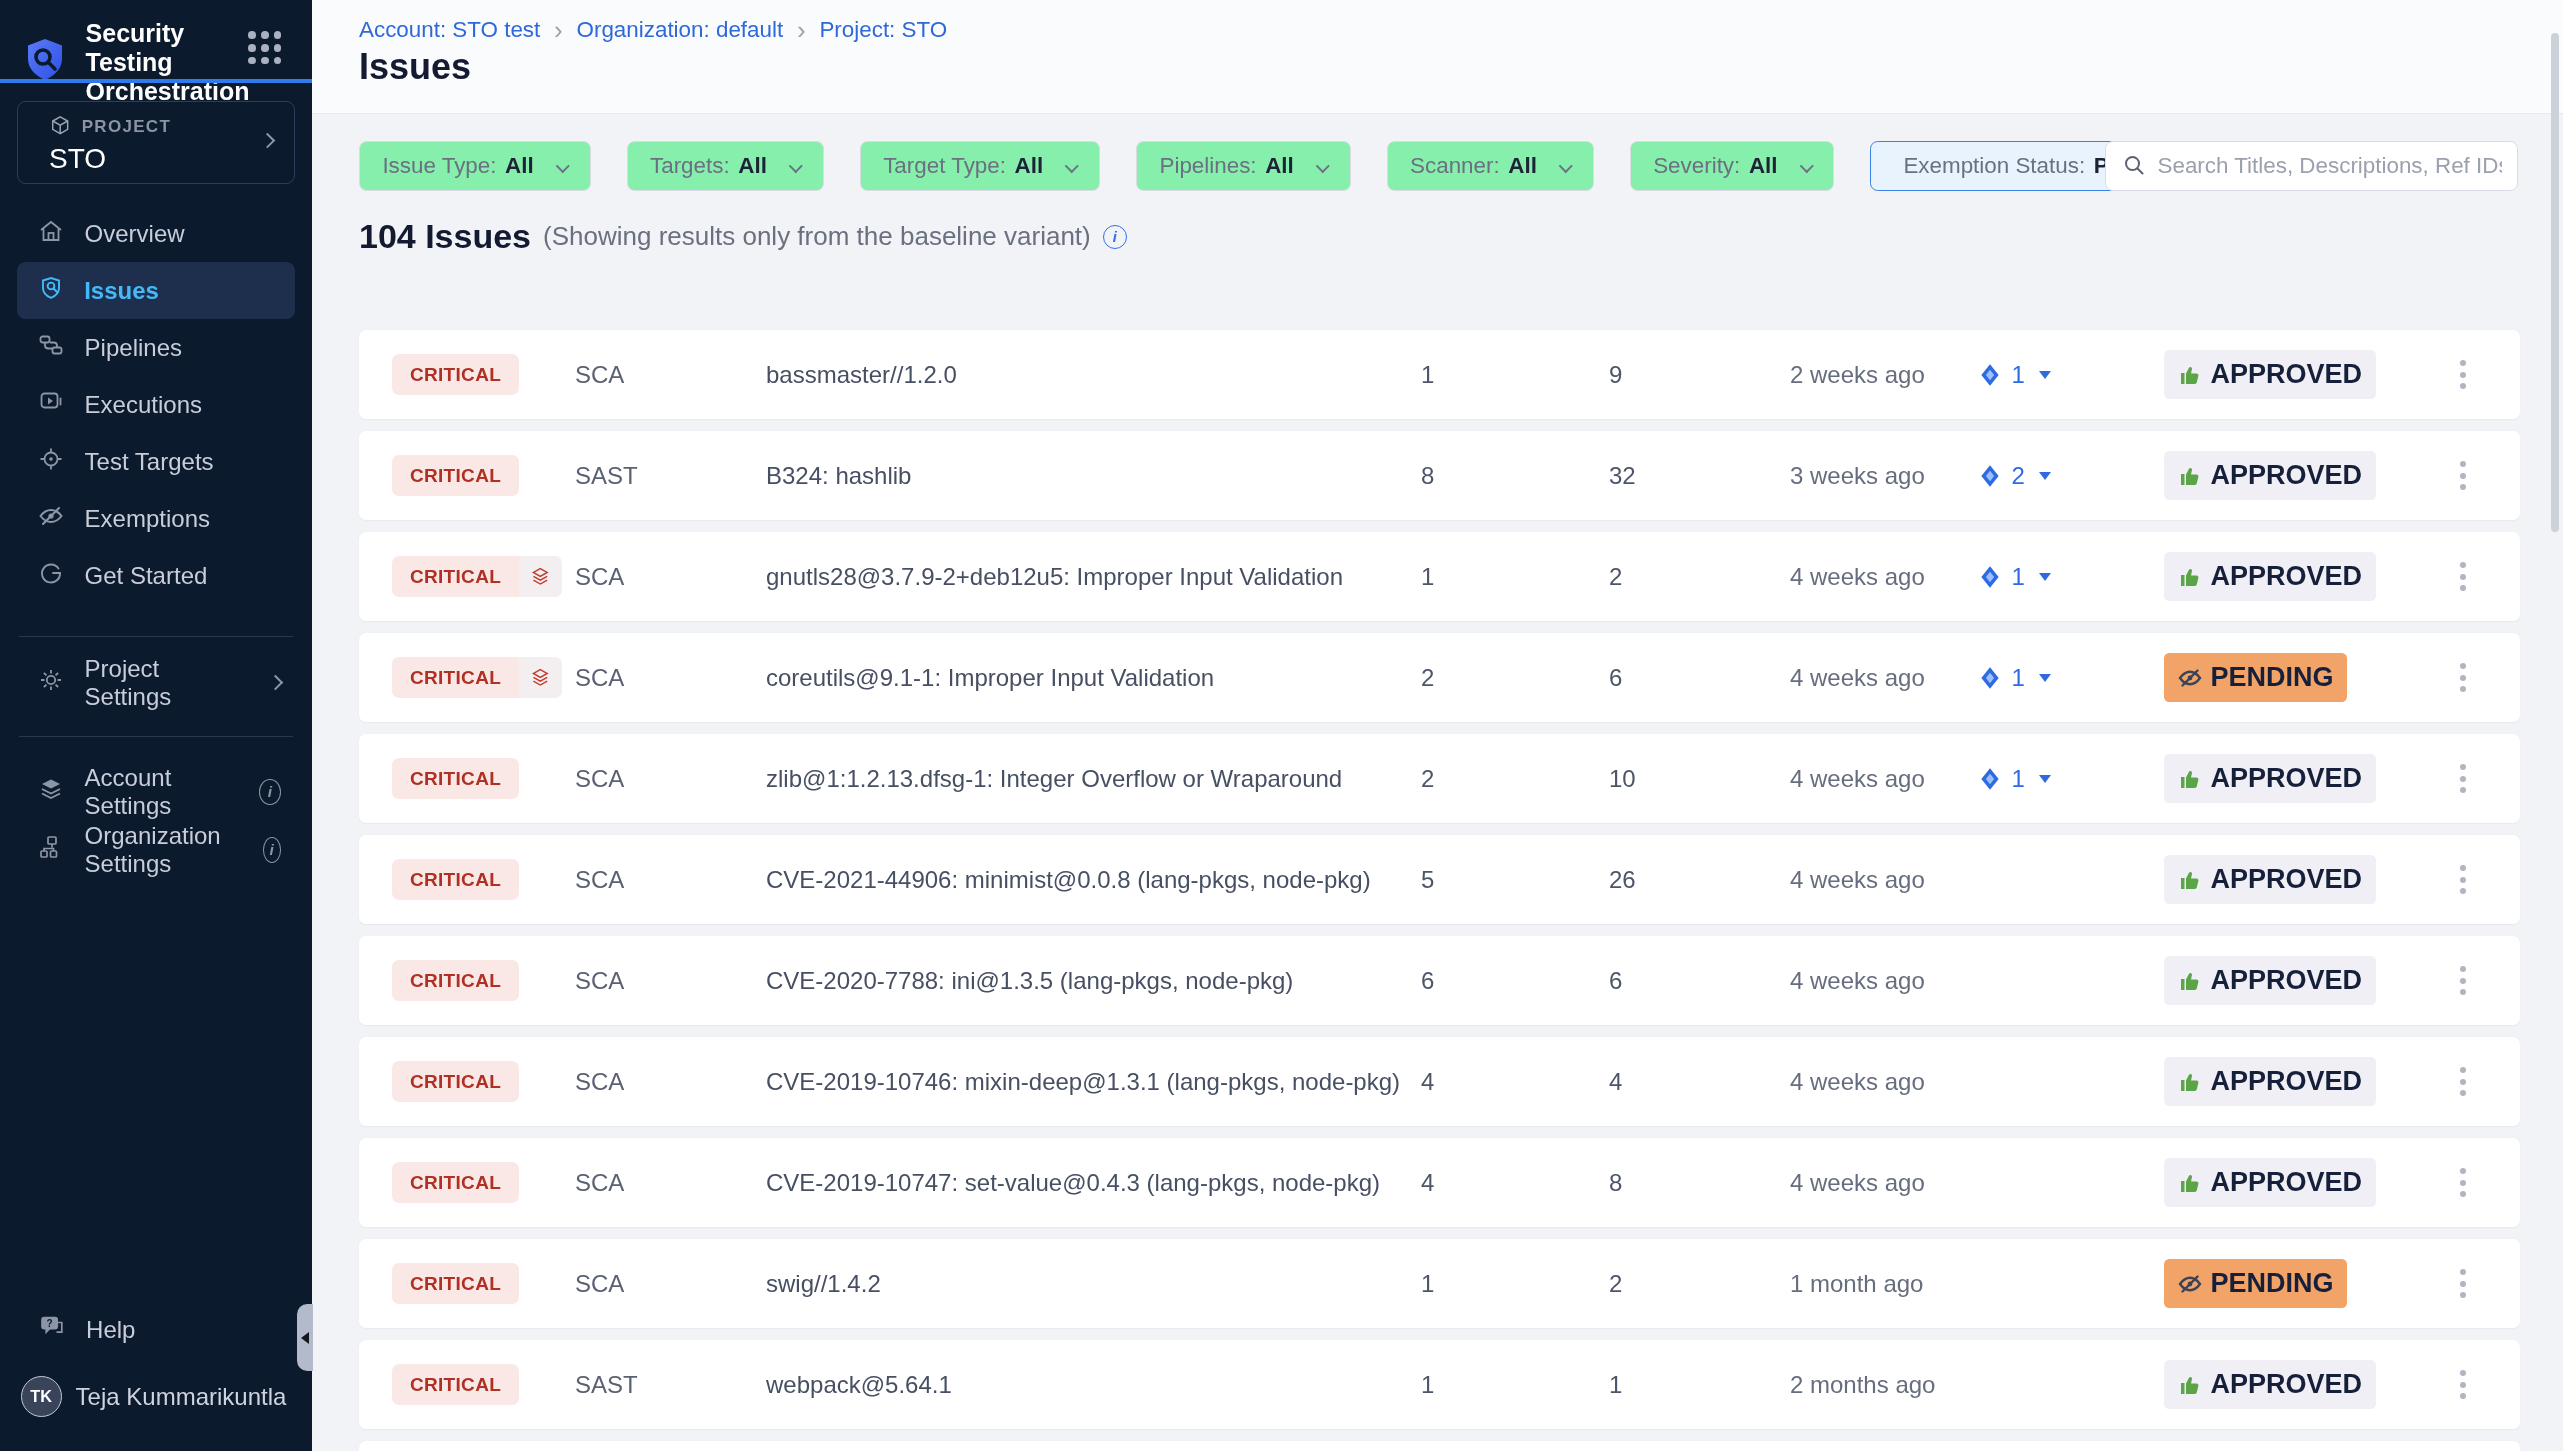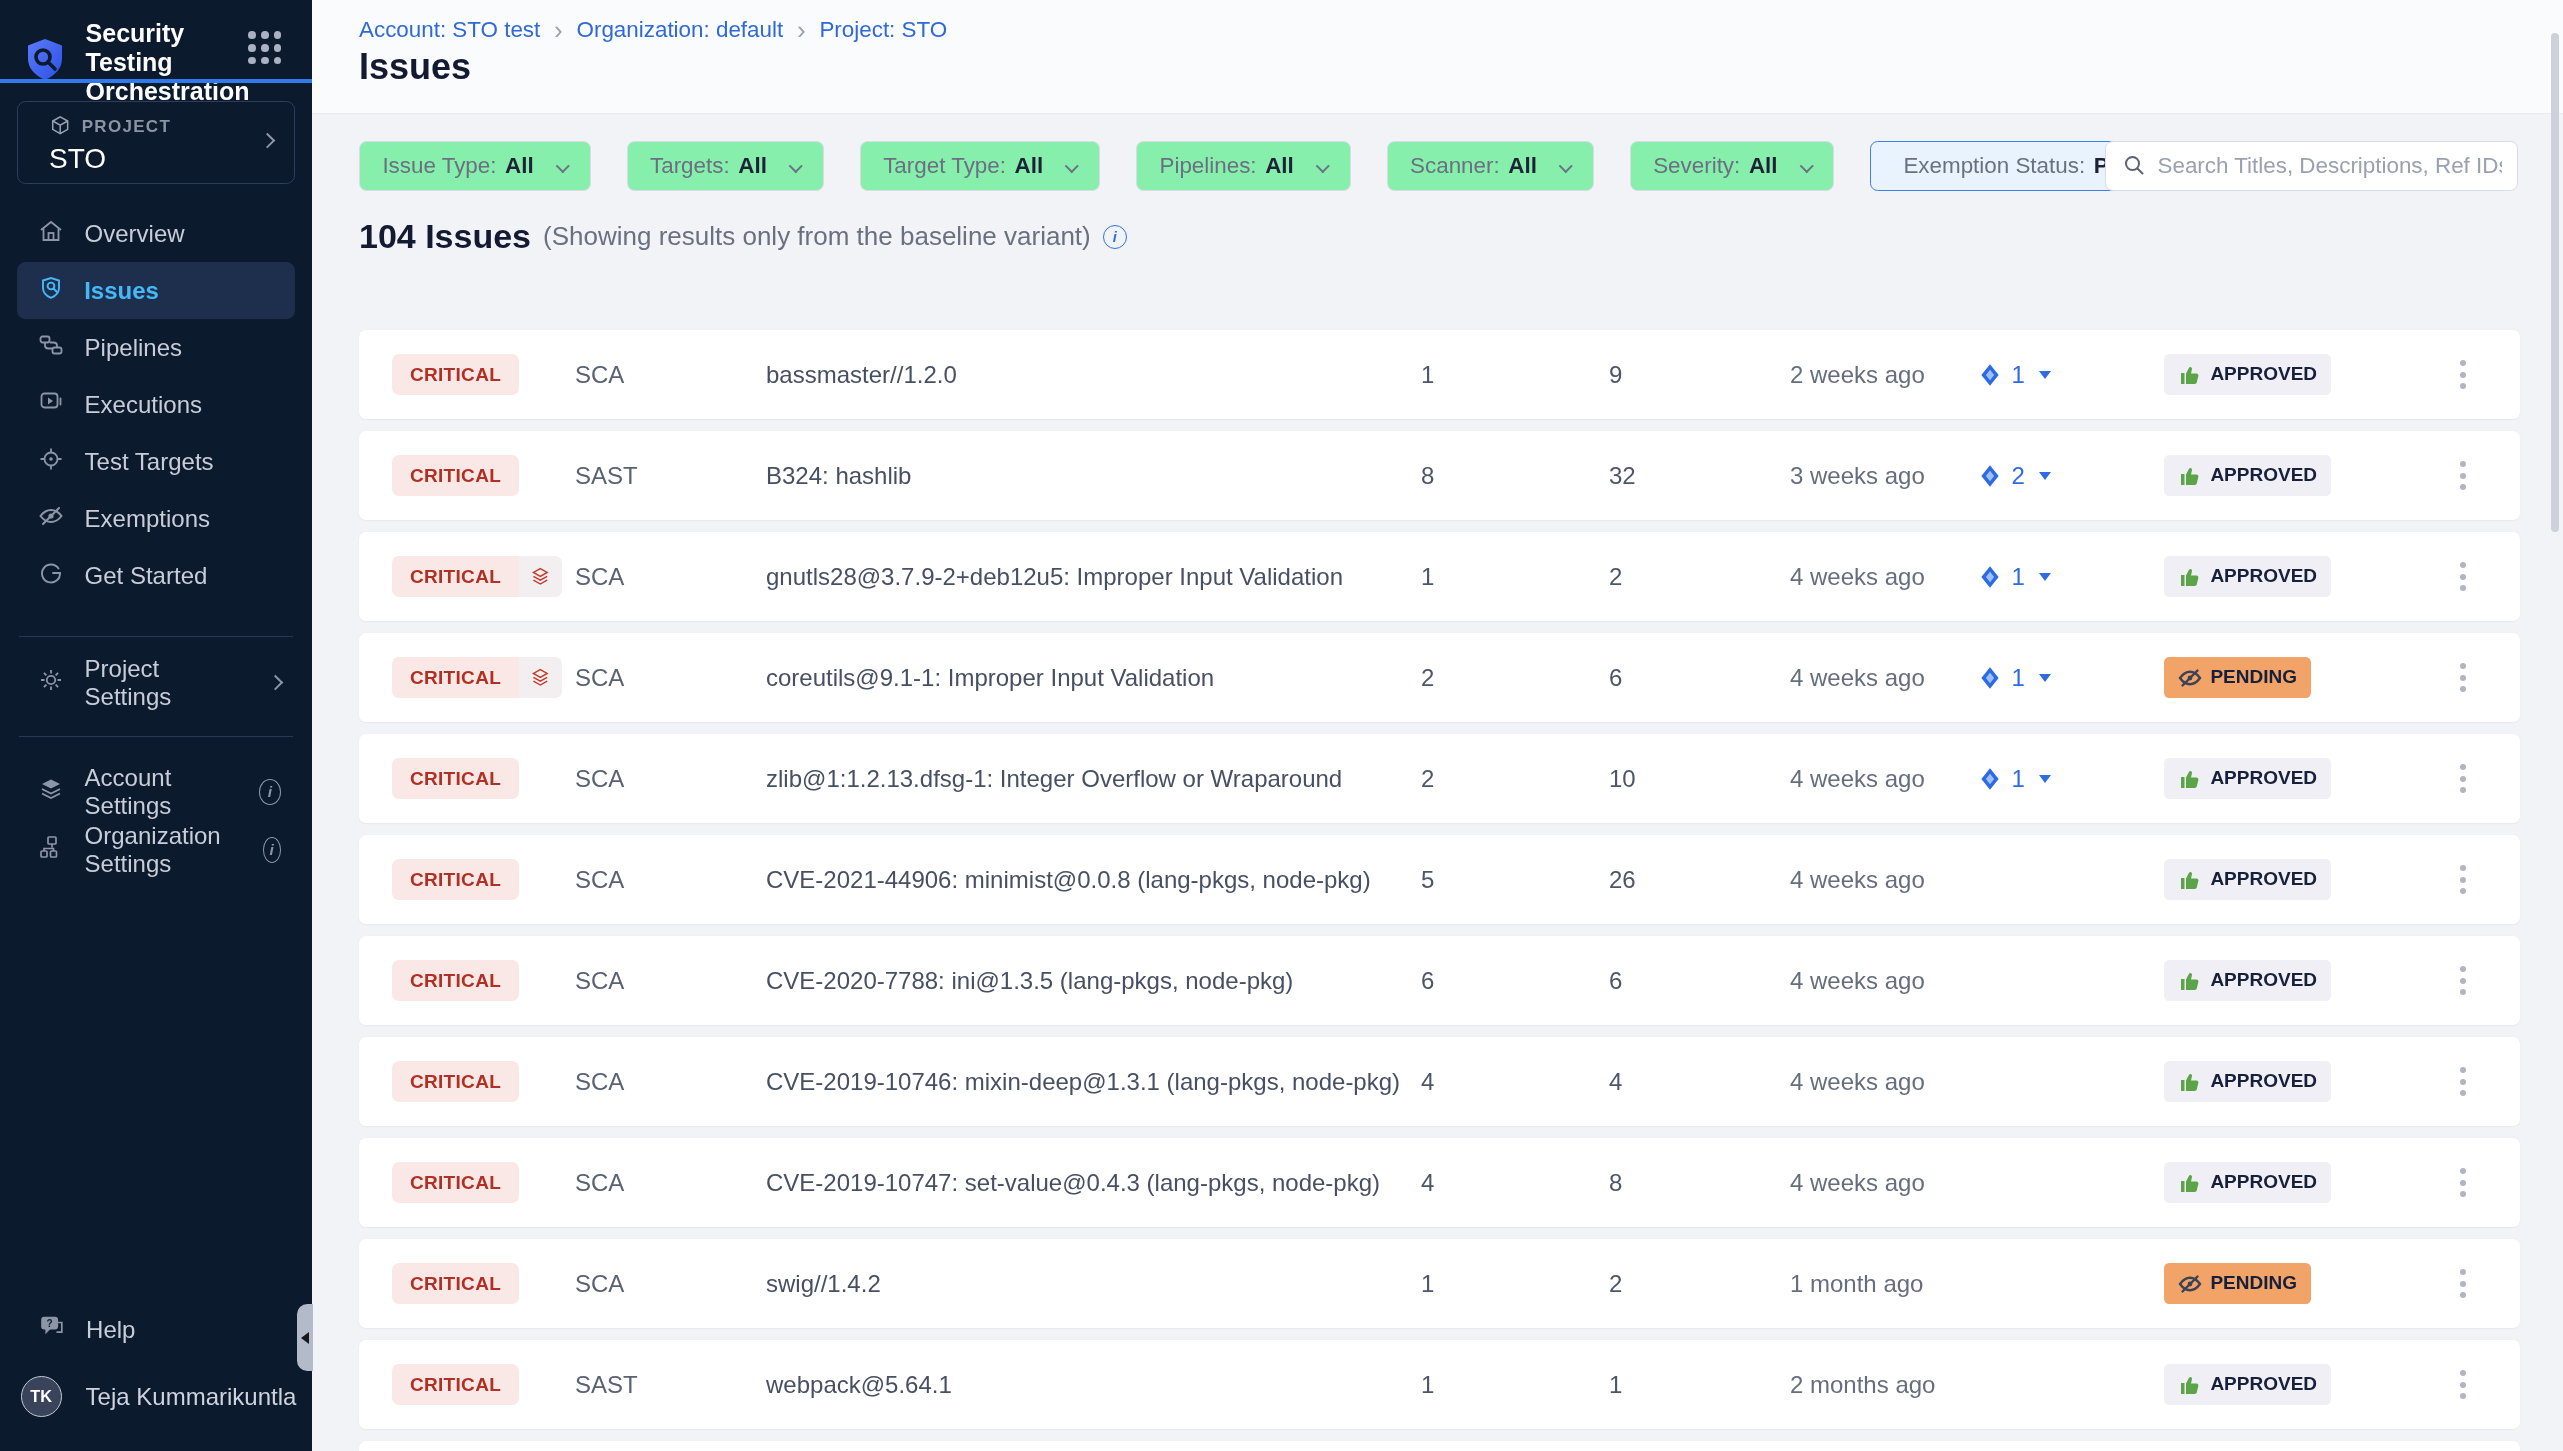--- a/index.html
+++ b/index.html
@@ -29,21 +29,21 @@
   .nav-item { display:flex; align-items:center; gap:20.6px; height:57px; padding-left:38px; font-size:24px; color:#c8cdd9; cursor:pointer; }
   .nav-item.active { background:#1d2f4d; border-radius:8.6px; margin:0 17px; padding-left:20.6px; color:#45b9f7; font-weight:bold; }
   .nav-item svg { flex:0 0 auto; }
 
   .side-div { position:absolute; left:19px; width:274px; height:0.9px; background:#2a3950; }
   .settings-item { position:absolute; left:0; width:312px; display:flex; align-items:center; gap:20.6px; height:55px; padding-left:38px; font-size:24px; color:#c8cdd9; cursor:pointer; }
   .settings-item .right-el { margin-left:auto; margin-right:31px; }
   .info-circle { display:inline-flex; align-items:center; justify-content:center; width:26px; height:26px; border:1.7px solid #8d96a8; border-radius:50%; font-size:15.5px; font-weight:bold; color:#8d96a8; font-style:italic; }
 
   .help-row { position:absolute; left:0; top:1303px; width:312px; display:flex; align-items:center; gap:20.6px; height:53px; padding-left:38px; font-size:24px; color:#c8cdd9; cursor:pointer; }
-  .user-row { position:absolute; left:0; top:1376px; width:320px; display:flex; align-items:center; gap:24px; padding-left:20.6px; font-size:24px; color:#ced3dd; cursor:pointer; }
+  .user-row { position:absolute; left:0; top:1376px; width:320px; display:flex; align-items:center; gap:14px; padding-left:20.6px; font-size:24px; color:#ced3dd; cursor:pointer; }
   .avatar { width:41px; height:41px; border-radius:50%; background:#39445a; border:1.7px solid #c3c9d6; display:flex; align-items:center; justify-content:center; font-size:16.3px; font-weight:bold; color:#ffffff; }
   .collapse-tab { position:absolute; left:297px; top:1304px; width:15.5px; height:67px; background:#b3bac9; border-radius:10.3px 0 0 10.3px; display:flex; align-items:center; justify-content:center; cursor:pointer; }
   .collapse-tab i { display:block; width:0; height:0; border-top:6.9px solid transparent; border-bottom:6.9px solid transparent; border-right:8.6px solid #16181d; }
 
   
   .main { position:absolute; left:312px; top:0; width:2251px; height:1452px; }
   .header-band { position:absolute; left:0; top:0; width:2251px; height:114px; background:#fafbfd; border-bottom:0.9px solid #e7e9f0; }
   .breadcrumb { position:absolute; left:47px; top:17px; display:flex; align-items:center; gap:13.8px; font-size:22.4px; }
   .breadcrumb a { color:#2f68d8; text-decoration:none; cursor:pointer; }
   .bc-sep { color:#9aa1b0; font-size:26px; line-height:22.4px; }
@@ -77,21 +77,21 @@
 
   .c-type { font-size:24px; color:#5a6172; }
   .c-title { font-size:24px; color:#474f63; cursor:pointer; }
   .c-num { font-size:24px; color:#4d5568; }
   .c-date { font-size:24px; color:#666d7e; }
 
   .ticket { display:flex; align-items:center; gap:8.6px; cursor:pointer; }
   .ticket .t-count { font-size:24px; color:#2e6be2; }
   .tri-down { width:0; height:0; border-left:6.9px solid transparent; border-right:6.9px solid transparent; border-top:8.6px solid #2e6be2; margin-left:5.2px; }
 
-  .ex-badge { display:inline-flex; gap:8.6px; padding:8.6px 13.8px; border-radius:5.2px; font-size:19px; font-weight:bold; color:#17203a; background:#f0eff5; }
+  .ex-badge { display:inline-flex; align-items:center; gap:8.6px; padding:8.6px 13.8px; border-radius:5.2px; font-size:27px; font-weight:bold; color:#17203a; background:#f0eff5; }
   .ex-badge.ex--pending { background:#f2a368; }
 
   .kebab { display:flex; flex-direction:column; gap:5.2px; align-items:center; justify-self:center; cursor:pointer; padding:5.2px 12px; }
   .kebab span { width:6px; height:6px; border-radius:50%; background:#b0b5c1; }
 
   .scrollbar { position:absolute; right:4.3px; top:33px; width:7.7px; height:499px; background:#cdd1da; border-radius:4.3px; }
 </style>
 </head>
 <body>
 

